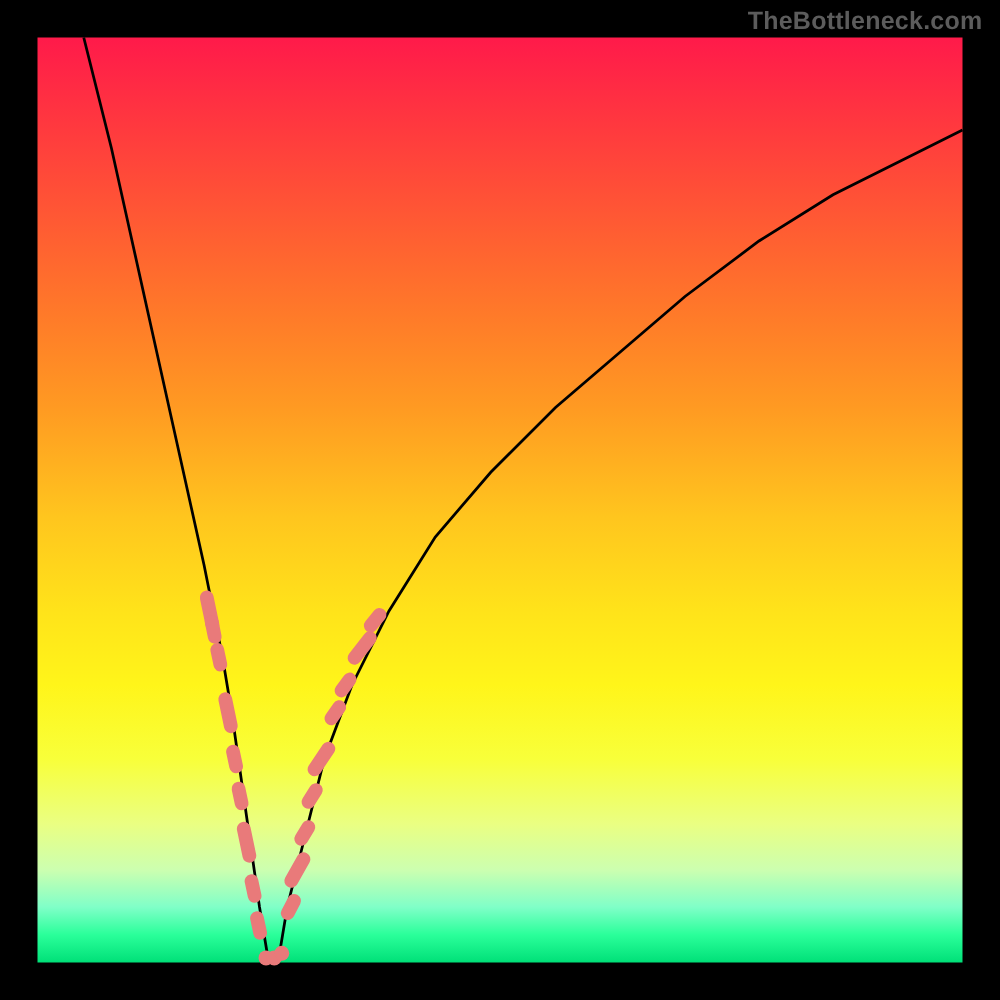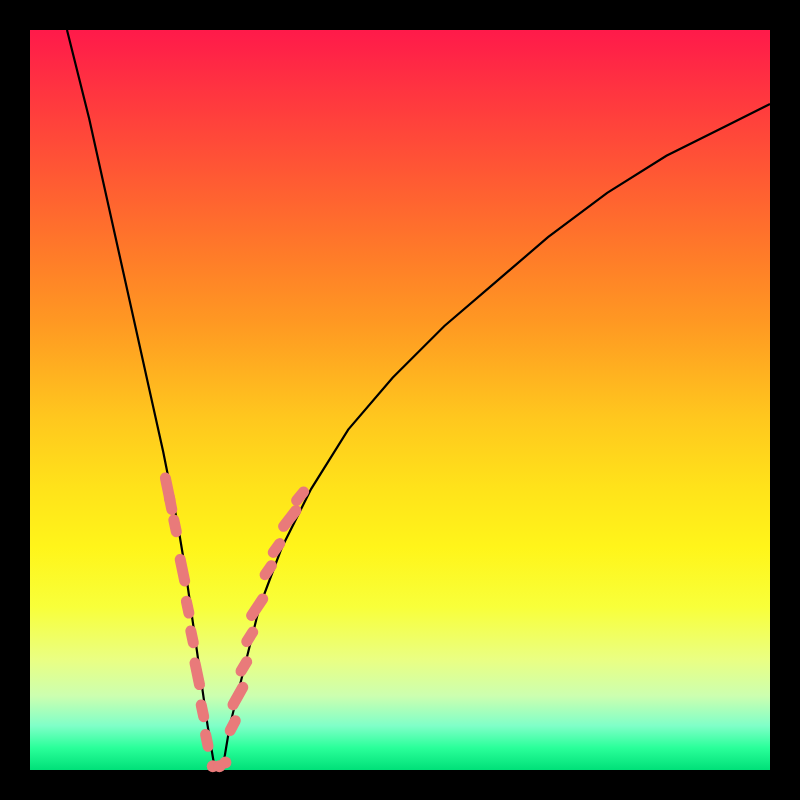--- a/index.html
+++ b/index.html
@@ -65,20 +65,21 @@
   }
   .marker {
     fill: #e97a7a;
     stroke: none;
   }
 </style>
 </head>
 <body>
 
 <div class="frame">
+  <div class="watermark">TheBottleneck.com</div>
   <div class="plot-area">
     <svg class="curve" viewBox="0 0 740 740" preserveAspectRatio="none">
       <path id="curve-path" class="curve-path" d="M37.0 0.0 L59.2 88.8 L74.0 155.4 L88.8 222.0 L103.6 288.6 L118.4 355.2 L133.2 421.8 L148.0 495.8 L155.4 540.2 L162.8 592.0 L170.2 643.8 L177.6 695.6 L185.0 740.0 L192.4 740.0 L199.8 695.6 L214.6 636.4 L229.4 577.2 L251.6 518.0 L281.2 458.8 L318.2 399.6 L362.6 347.8 L414.4 296.0 L466.2 251.6 L518.0 207.2 L577.2 162.8 L636.4 125.8 L695.6 96.2 L740.0 74.0"></path>
       <g id="markers">
           <line x1="135.4" y1="448.0" x2="139.9" y2="469.6" stroke="#e97a7a" stroke-width="11.0" stroke-linecap="round"></line>
           <line x1="139.4" y1="467.7" x2="141.8" y2="479.5" stroke="#e97a7a" stroke-width="11.0" stroke-linecap="round"></line>
           <line x1="143.8" y1="489.9" x2="146.3" y2="501.7" stroke="#e97a7a" stroke-width="11.0" stroke-linecap="round"></line>
           <line x1="150.2" y1="529.4" x2="154.7" y2="551.0" stroke="#e97a7a" stroke-width="11.0" stroke-linecap="round"></line>
           <line x1="156.4" y1="571.3" x2="158.9" y2="583.1" stroke="#e97a7a" stroke-width="11.0" stroke-linecap="round"></line>
           <line x1="160.8" y1="600.9" x2="163.3" y2="612.7" stroke="#e97a7a" stroke-width="11.0" stroke-linecap="round"></line>

